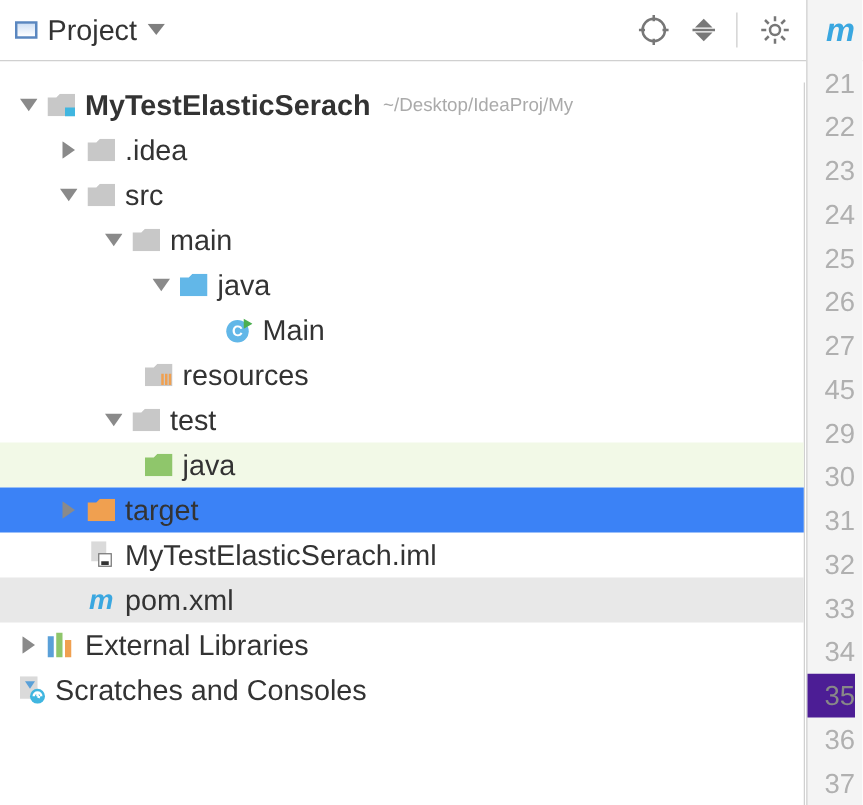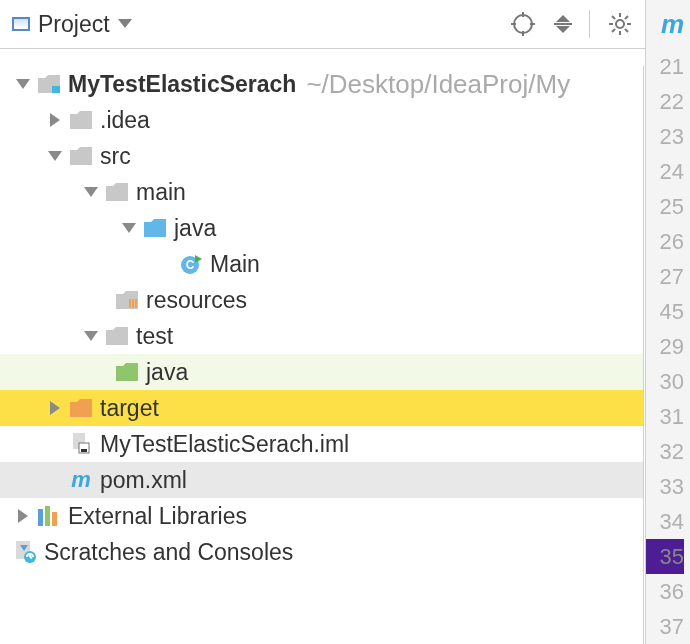--- a/index.html
+++ b/index.html
@@ -16,32 +16,32 @@
 .tb-btn svg { display:block; }
 .tb-sep { width:1px; height:28px; background:#ccc; margin:0 8px; }
 
 
 .tree { position:absolute; top:66px; left:0; width:644px; bottom:0; border-right:1px solid #d0d0d0; font-size:23px; color:#333; }
 .row { height:36px; display:flex; align-items:center; white-space:nowrap; overflow:hidden; }
 .row .chev { width:18px; height:18px; display:flex; align-items:center; justify-content:center; margin-right:6px; }
 .row .chev svg { display:block; }
 .row .ic { width:22px; height:20px; display:flex; align-items:center; justify-content:center; margin-right:8px; }
 .row .txt { line-height:1; }
-.row .path { color:#aaa; margin-left:10px; font-size:26px; }
+.row .path { color:#aaa; margin-left:10px; font-size:15px; }
 .bold { font-weight:700; }
 
 .ind0 { padding-left:14px; }
 .ind1 { padding-left:46px; }
 .ind2 { padding-left:82px; }
 .ind3 { padding-left:120px; }
 .ind5 { padding-left:180px; }
 .ind4b { padding-left:116px; } 
 
 .hl-green { background:#f2f9e7; }
-.hl-yellow { background:#fde047; }
+.hl-yellow { background:#3b82f6; }
 .hl-grey { background:#e8e8e8; }
 
 
 
 
 .gutter { position:absolute; top:0; right:0; width:45px; height:644px; background:#f4f4f4; border-left:1px solid #d0d0d0; font-size:22px; color:#b0b0b0; text-align:right; padding-right:6px; }
 .gutter .m { color:#3aa7e0; font-style:italic; font-weight:700; height:49px; line-height:49px; font-size:26px; }
 .gutter .ln { height:35px; line-height:35px; }
 .gutter .ln.sel { background:#4c1d95; color:#888; }
 

